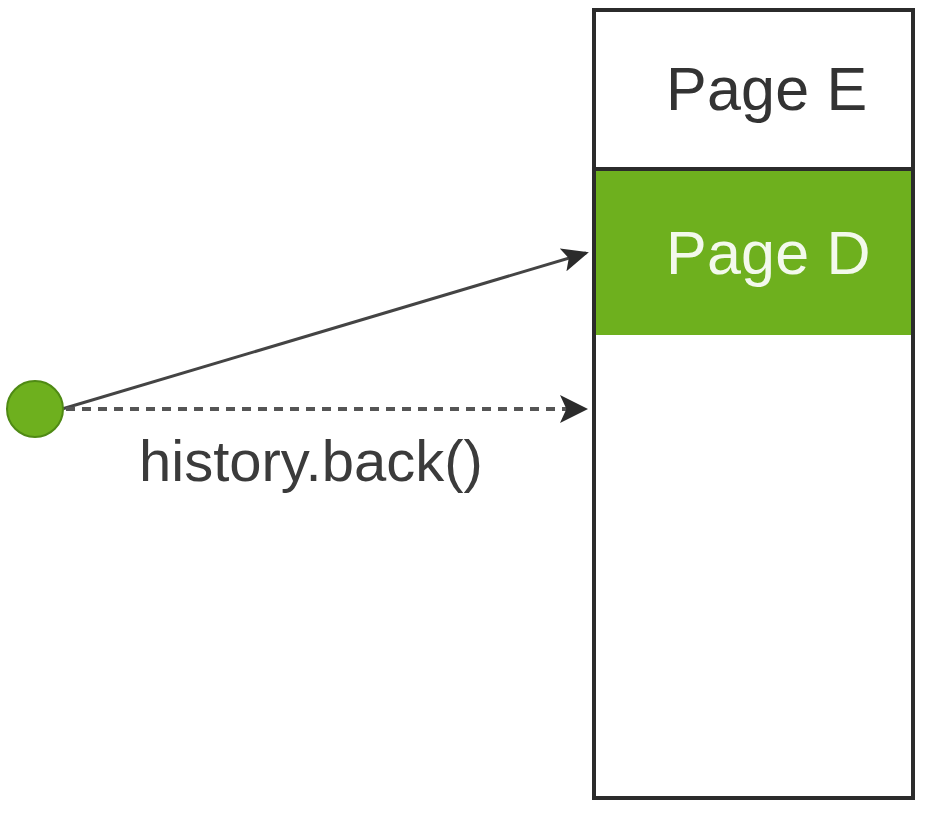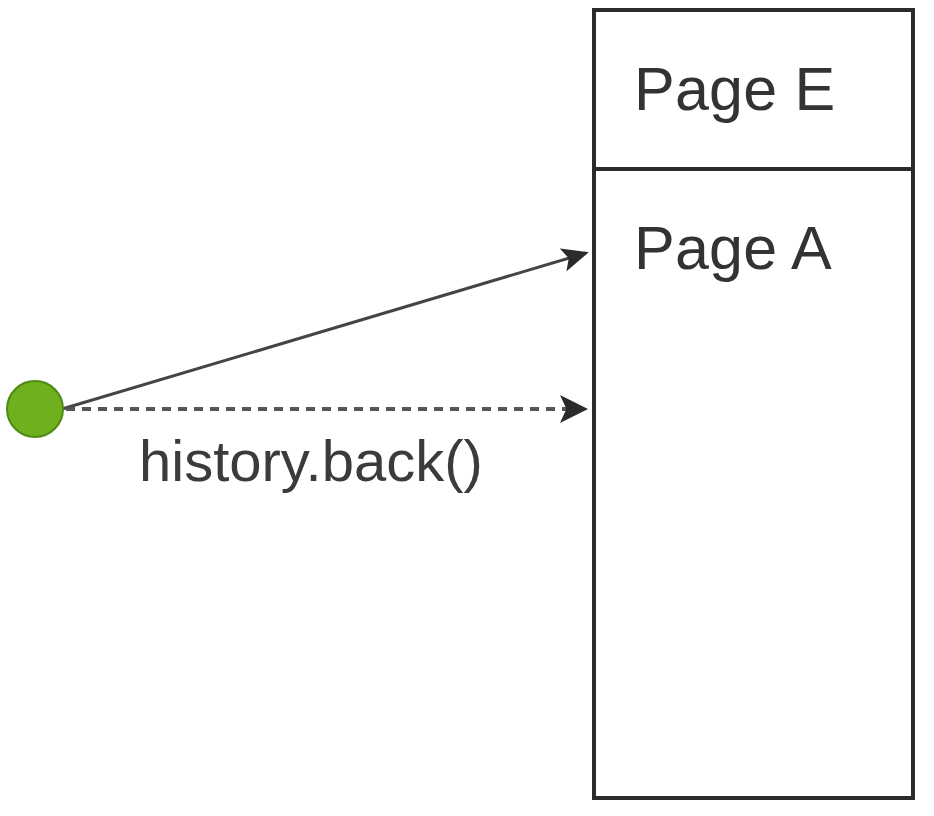--- a/index.html
+++ b/index.html
@@ -54,21 +54,21 @@
   }
   .stack-entry:last-child {
     border-bottom: none;
   }
 
   .stack-entry-label {
     font-size: 61px;
     line-height: 1;
     color: #333333;
     letter-spacing: 0.2px;
-    padding-left: 38px;
+    padding-left: 70px;
     white-space: nowrap;
     text-align: center;
   }
 
   .stack-entry.is-current {
     background: #6EB01E;
     border-bottom-color: #1f3208;
   }
   .stack-entry.is-current .stack-entry-label {
     color: #f3f9ec;
@@ -115,22 +115,22 @@
   </svg>
 
   <div id="action-caption">history.back()</div>
 
   <div id="history-stack">
 
     <div class="stack-entry h-e">
       <span class="stack-entry-label">Page E</span>
     </div>
 
+    <div class="stack-entry h-d is-current">
+      <span class="stack-entry-label">Page D</span>
+    </div>
 
 
 
-    <div class="stack-entry h-a">
-      <span class="stack-entry-label">Page A</span>
-    </div>
 
   </div>
 
 </div>
 
 </body></html>

